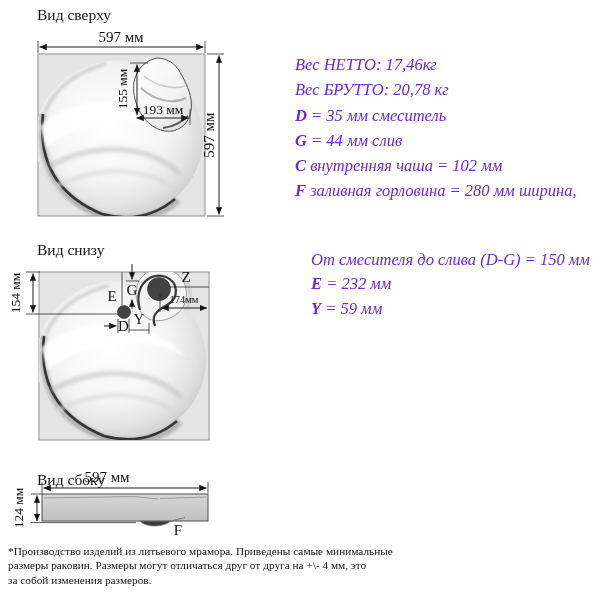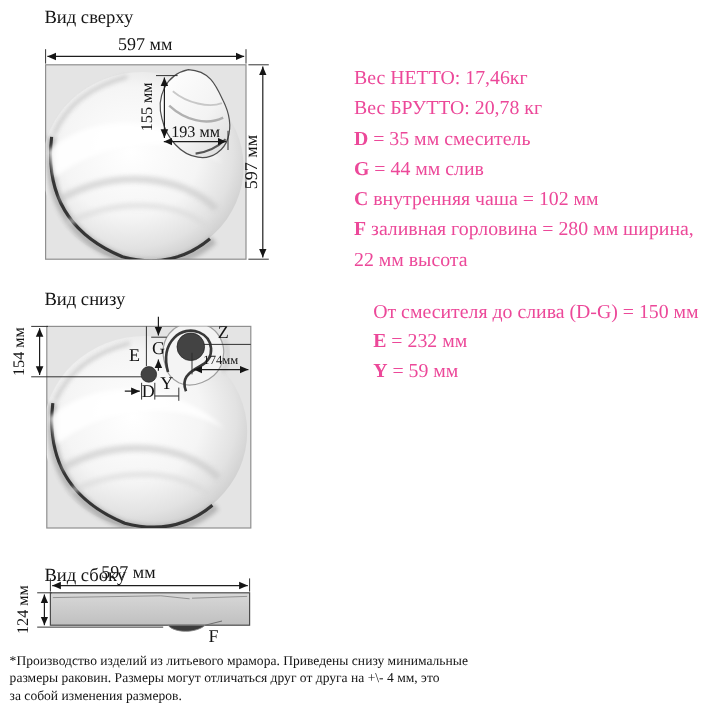--- a/index.html
+++ b/index.html
@@ -1,20 +1,20 @@
 <!DOCTYPE html>
 <html><head>
 <meta charset="utf-8">
 <style>
   html,body{margin:0;padding:0;}
   body{width:600px;height:600px;background:#ffffff;overflow:hidden;
        font-family:"Liberation Serif","DejaVu Serif",serif;color:#151515;}
   .stage{position:relative;width:600px;height:600px;background:#ffffff;}
   .view-title{position:absolute;font-size:15.5px;white-space:nowrap;color:#141414;}
-  .spec-block{position:absolute;white-space:nowrap;color:#ec4899;}
+  .spec-block{position:absolute;white-space:nowrap;color:#6d28d9;font-style:italic;}
   .spec-block.primary{left:295px;top:52px;font-size:16.5px;line-height:25.3px;}
   .spec-block.secondary{left:295px;top:248px;font-size:16.5px;line-height:24.4px;margin-left:16px;}
   .spec-line .lead{font-weight:bold;}
   .footnote{position:absolute;left:8px;top:544px;font-size:11.3px;line-height:14.3px;
             white-space:nowrap;color:#141414;}
   svg{position:absolute;display:block;}
   .dline{stroke:#1d1d1d;stroke-width:1;fill:none;}
   .xline{stroke:#2a2a2a;stroke-width:0.8;fill:none;}
   .dtxt{font-family:"Liberation Serif","DejaVu Serif",serif;font-size:15px;fill:#141414;}
   .dtxt-sm{font-size:13.5px;}
@@ -182,28 +182,27 @@
     <text class="dtxt" x="168" y="65" text-anchor="middle">F</text>
   </svg>
 
   <div class="spec-block primary">
     <div class="spec-line"><span class="lead"></span><span>Вес НЕТТО: 17,46кг</span></div>
     <div class="spec-line"><span class="lead"></span><span>Вес БРУТТО: 20,78 кг</span></div>
     <div class="spec-line"><span class="lead">D</span><span> = 35 мм смеситель</span></div>
     <div class="spec-line"><span class="lead">G</span><span> = 44 мм слив</span></div>
     <div class="spec-line"><span class="lead">C</span><span> внутренняя чаша = 102 мм</span></div>
     <div class="spec-line"><span class="lead">F</span><span> заливная горловина = 280 мм ширина,</span></div>
-    <div class="spec-line"><span class="lead"></span><span>22 мм высота</span></div>
   </div>
 
   <div class="spec-block secondary">
     <div class="spec-line"><span class="lead"></span><span>От смесителя до слива (D-G) = 150 мм</span></div>
     <div class="spec-line"><span class="lead">E</span><span> = 232 мм</span></div>
     <div class="spec-line"><span class="lead">Y</span><span> = 59 мм</span></div>
   </div>
 
   <div class="footnote">
-    <div>*Производство изделий из литьевого мрамора. Приведены снизу минимальные</div>
+    <div>*Производство изделий из литьевого мрамора. Приведены самые минимальные</div>
     <div>размеры раковин. Размеры могут отличаться друг от друга на +\- 4 мм, это</div>
     <div>за собой изменения размеров.</div>
   </div>
 
 </div>
 
 </body></html>

